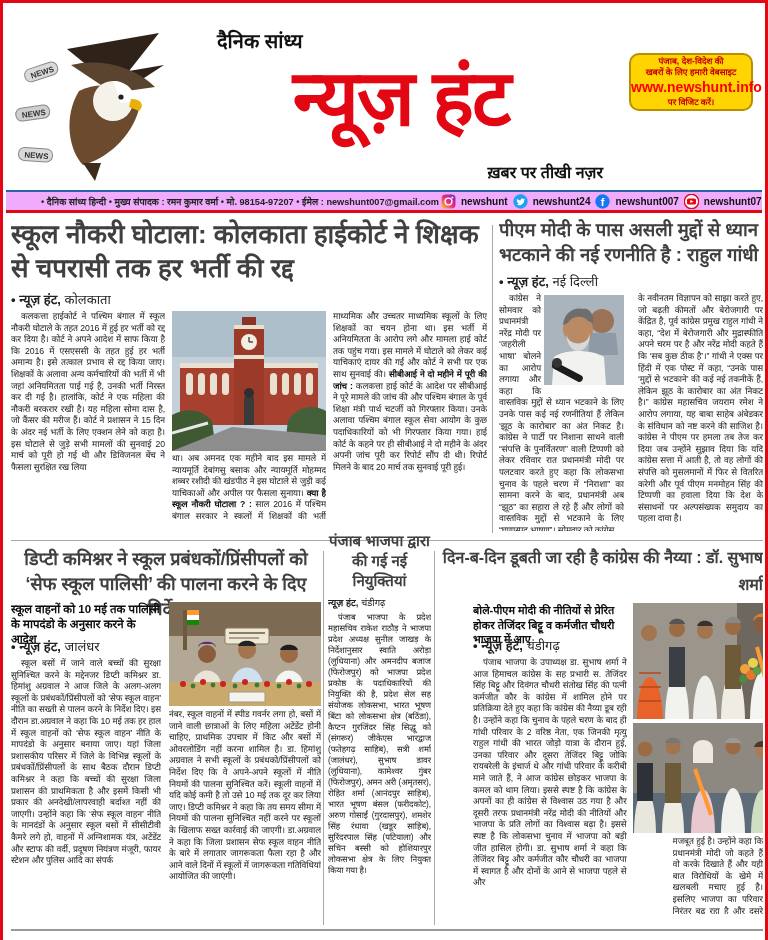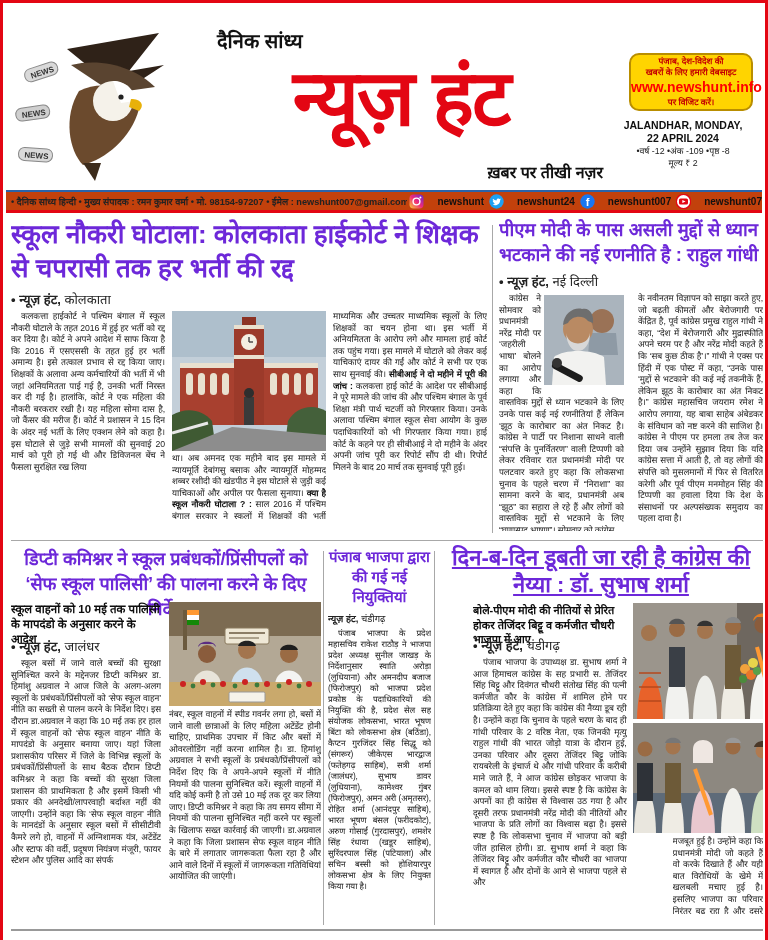--- a/index.html
+++ b/index.html
@@ -14,31 +14,31 @@
   .tagline{position:absolute;left:420px;top:158px;width:180px;text-align:right;font-size:16px;font-weight:bold;color:#111;}
   .webbox{position:absolute;left:626px;top:50px;width:124px;height:58px;background:#ffd400;border:2px solid #b98e00;
           border-radius:10px;display:flex;flex-direction:column;justify-content:center;text-align:center;
           font-size:8.6px;font-weight:bold;color:#c40000;line-height:1.3;padding:0;box-sizing:border-box;}
   .webbox .url{color:#ff0000;font-size:14px;}
   .dateblock{position:absolute;left:598px;top:116px;width:164px;text-align:center;line-height:1.25;}
   .dateblock .d1{font-size:10.5px;font-weight:bold;color:#111;}
   .dateblock .d2{font-size:8.8px;color:#222;margin-top:1px;}
   
   .infobar{position:absolute;left:3px;right:3px;top:187px;height:23px;display:flex;align-items:center;
-           border-top:2px solid #2b63a8;border-bottom:3px solid #e30613;box-sizing:border-box;background:#c2410c;text-align:right;}
+           border-top:2px solid #2b63a8;border-bottom:3px solid #e30613;box-sizing:border-box;background:#f0abfc;text-align:right;}
   .infobar .left{font-size:9.2px;font-weight:bold;color:#222;padding-left:5px;white-space:nowrap;overflow:hidden;width:428px;}
   .social{display:flex;align-items:center;gap:5px;margin-left:2px;}
-  .social .item{display:flex;align-items:center;gap:13px;font-size:10px;font-weight:bold;color:#111;}
+  .social .item{display:flex;align-items:center;gap:5px;font-size:10px;font-weight:bold;color:#111;}
   .sicon{width:15px;height:15px;display:inline-block;}
   
   .vrule{position:absolute;width:1px;background:#a8a8a8;}
   .hrule{position:absolute;height:1px;background:#a8a8a8;}
   
   .article{position:absolute;overflow:hidden;}
-  .headline{font-weight:800;color:#6d28d9;}
+  .headline{font-weight:800;color:#404040;}
   .byline{font-size:13px;color:#222;margin:3px 0;}
   .byline b{font-weight:800;}
   .body{font-size:8.7px;line-height:11.6px;text-align:justify;color:#222;letter-spacing:-0.1px;}
   .body b{font-weight:800;color:#111;}
   .subhead{font-weight:800;color:#0d0d0d;}
   .photo{display:block;}
   
   #a-school{left:8px;top:214px;width:478px;height:320px;}
   #a-school .headline{font-size:26px;line-height:34px;height:70px;text-align:left;}
   #a-school .cols{display:flex;gap:7px;margin-top:2px;height:212px;overflow:hidden;}
@@ -50,27 +50,27 @@
   #a-rahul .col{width:128px;overflow:hidden;}
   #a-rahul .photo-f{float:right;margin:2px 0 2px 3px;}
   
   #a-dc{left:8px;top:544px;width:310px;height:380px;}
   #a-dc .headline{font-size:18px;line-height:25px;height:52px;text-align:center;}
   #a-dc .grid{display:flex;gap:8px;margin-top:3px;height:318px;overflow:hidden;}
   #a-dc .colA{width:150px;overflow:hidden;}
   #a-dc .colB{width:152px;overflow:hidden;}
   #a-dc .subhead{font-size:11.5px;line-height:15px;height:32px;}
   
-  #a-bjp{left:325px;top:544px;width:103px;height:380px;}
+  #a-bjp{left:325px;top:528px;width:103px;height:380px;}
   #a-bjp .headline{font-size:15px;line-height:20px;height:62px;text-align:center;}
   #a-bjp .byline{text-align:left;font-size:9.5px;}
   #a-bjp .body{font-size:8.4px;line-height:11px;height:282px;overflow:hidden;}
   
   #a-sharma{left:436px;top:541px;width:324px;height:385px;}
-  #a-sharma .headline{font-size:22px;line-height:27px;height:56px;text-align:center;text-decoration:underline;}
+  #a-sharma .headline{font-size:16px;line-height:27px;height:56px;text-align:right;}
   #a-sharma .grid{display:flex;gap:6px;margin-top:3px;height:320px;overflow:hidden;}
   #a-sharma .colA{width:172px;overflow:hidden;margin-left:34px;}
   #a-sharma .colB{width:146px;overflow:hidden;}
   #a-sharma .subhead{font-size:11px;line-height:14.5px;height:30px;}
   #a-sharma .colB .body{margin-top:3px;}
   .indent{text-indent:10px;}
 </style>
 </head>
 <body>
 
@@ -102,26 +102,20 @@
     <path d="M122,68 C132,68 136,74 130,80 L120,76 Z" fill="#e8b10a"></path>
   </svg>
   <div class="daily-label">दैनिक सांध्य</div>
   <div class="logo">न्यूज़ हंट</div>
   <div class="tagline">ख़बर पर तीखी नज़र</div>
   <div class="webbox">
     <span>पंजाब, देश-विदेश की</span>
     <span>खबरों के लिए हमारी वेबसाइट</span>
     <span class="url">www.newshunt.info</span>
     <span>पर विजिट करें।</span>
-  </div>
-  <div class="dateblock">
-    <div class="d1">JALANDHAR, MONDAY,</div>
-    <div class="d1">22 APRIL 2024</div>
-    <div class="d2">•वर्ष -12  •अंक -109  •पृष्ठ -8</div>
-    <div class="d2">मूल्य ₹ 2</div>
   </div>
 
   <div class="infobar">
     <div class="left">• दैनिक सांध्य हिन्दी • मुख्य संपादक : रमन कुमार वर्मा • मो. 98154-97207 • ईमेल : newshunt007@gmail.com</div>
     <div class="social">
       <span class="item">
         <svg class="sicon" viewBox="0 0 15 15">
             <defs>
               <linearGradient id="ig" x1="0" y1="1" x2="1" y2="0">
                 <stop offset="0" stop-color="#f9ce34"></stop>

